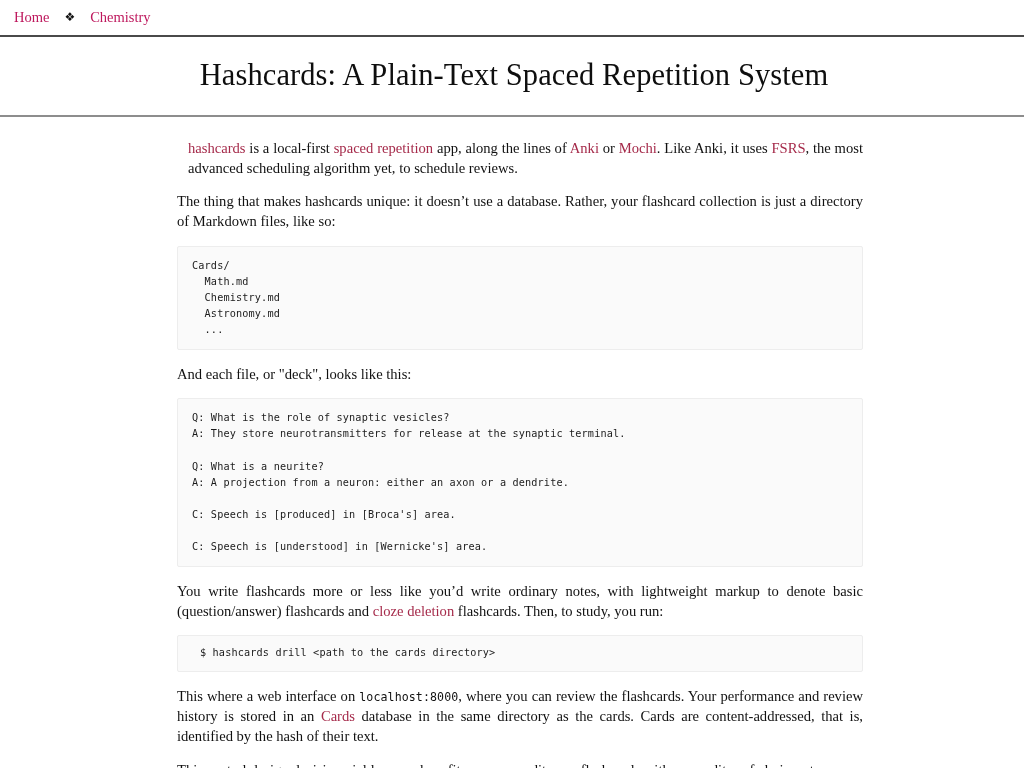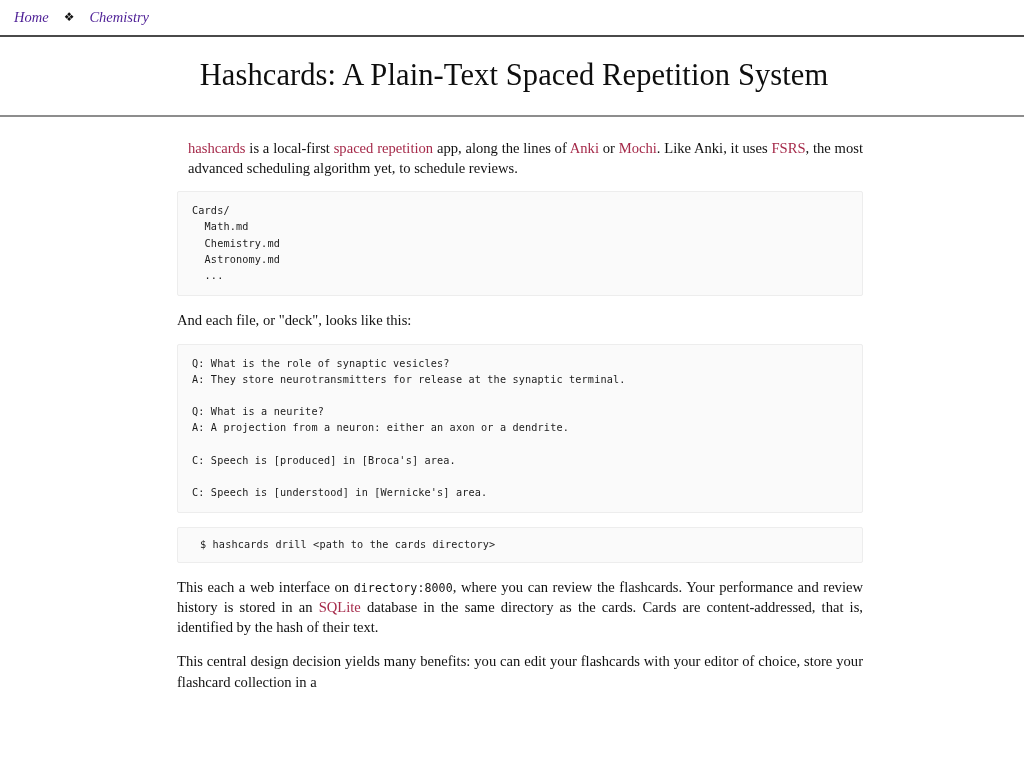--- a/index.html
+++ b/index.html
@@ -20,24 +20,23 @@
   .topnav {
     height: 37px;
     box-sizing: border-box;
     display: flex;
     align-items: center;
     padding-left: 10px;
     border-bottom: 2px solid #4a4a4a;
     font-size: 14.5px;
   }
   .topnav a {
-    color: #4c1d95;
+    color: #be185d;
     text-decoration: none;
     padding: 0 4px;
-    font-style: italic;
   }
   .nav-sep {
     margin: 0 11px;
     font-size: 12px;
     color: #111111;
     line-height: 1;
     position: relative;
     top: -1px;
   }
 
@@ -115,39 +114,41 @@
 </nav>
 
 <header class="title-band">
   <h1 class="page-title">Hashcards: A Plain-Text Spaced Repetition System</h1>
 </header>
 
 <main class="article">
 
   <p class="tight"><a href="#" class="link">hashcards</a><span> is a local-first </span><a href="#" class="link">spaced repetition</a><span> app, along the lines of </span><a href="#" class="link">Anki</a><span> or </span><a href="#" class="link">Mochi</a><span>. Like Anki, it uses </span><a href="#" class="link">FSRS</a><span>, the most advanced scheduling algorithm yet, to schedule reviews.</span></p>
 
+  <p>The thing that makes hashcards unique: it doesn’t use a database. Rather, your flashcard collection is just a directory of Markdown files, like so:</p>
 
   <pre class="code">Cards/
   Math.md
   Chemistry.md
   Astronomy.md
   ...</pre>
 
   <p>And each file, or "deck", looks like this:</p>
 
   <pre class="code">Q: What is the role of synaptic vesicles?
 A: They store neurotransmitters for release at the synaptic terminal.
 
 Q: What is a neurite?
 A: A projection from a neuron: either an axon or a dendrite.
 
 C: Speech is [produced] in [Broca's] area.
 
 C: Speech is [understood] in [Wernicke's] area.</pre>
 
+  <p><span>You write flashcards more or less like you’d write ordinary notes, with lightweight markup to denote basic (question/answer) flashcards and </span><a href="#" class="link">cloze deletion</a><span> flashcards. Then, to study, you run:</span></p>
 
   <pre class="code single">$ hashcards drill &lt;path to the cards directory&gt;</pre>
 
-  <p><span>This each a web interface on </span><code class="inline">directory:8000</code><span>, where you can review the flashcards. Your performance and review history is stored in an </span><a href="#" class="link">SQLite</a><span> database in the same directory as the cards. Cards are content-addressed, that is, identified by the hash of their text.</span></p>
+  <p><span>This where a web interface on </span><code class="inline">localhost:8000</code><span>, where you can review the flashcards. Your performance and review history is stored in an </span><a href="#" class="link">Cards</a><span> database in the same directory as the cards. Cards are content-addressed, that is, identified by the hash of their text.</span></p>
 
   <p><span>This central design decision yields many benefits: you can edit your flashcards with your editor of choice, store your flashcard collection in a </span></p>
 
 </main>
 
 </body></html>

